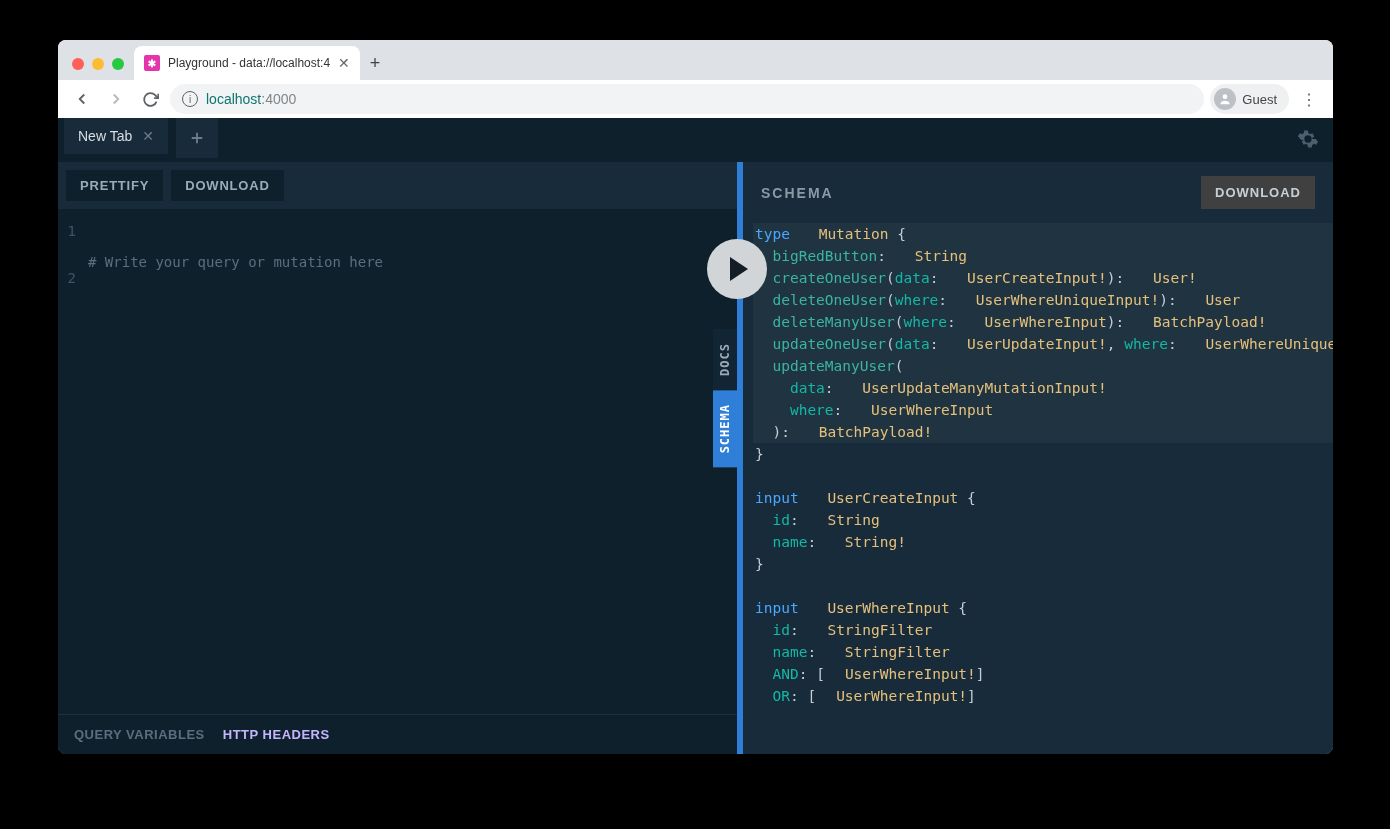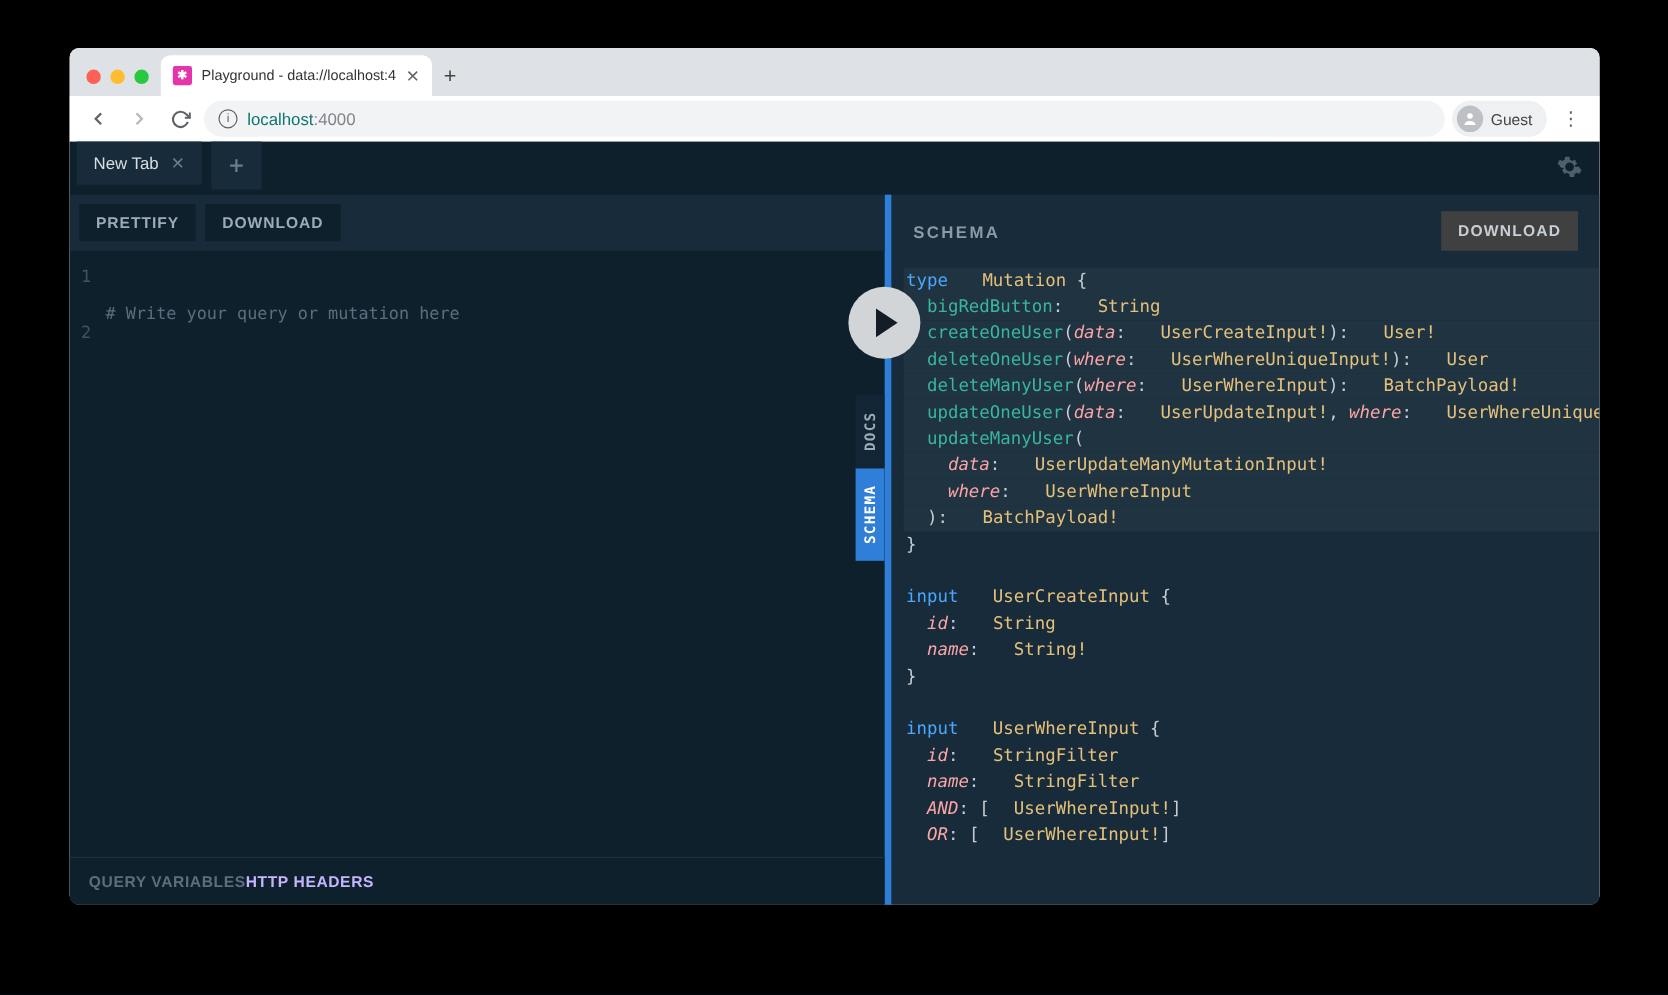--- a/index.html
+++ b/index.html
@@ -294,20 +294,21 @@
 .side-tab.docs { background: #122535; color: #9dabb6; }
 .side-tab.schema { background: #2f7ed8; color: #fff; }
 .bottom-bar {
   background: #0f202d;
   border-top: 1px solid #1c3040;
   padding: 12px 16px;
   font-size: 13px;
   font-weight: 600;
   letter-spacing: 0.5px;
   display: flex;
+  gap: 18px;
 }
 .bottom-tab { color: #5b6e7d; cursor: pointer; }
 .bottom-tab.active { color: #c4b5fd; }
 .divider {
   width: 6px;
   background: #2f7ed8;
 }
 .schema-pane {
   width: 590px;
   background: #172b3a;
@@ -342,21 +343,21 @@
   line-height: 22px;
   padding: 0 0 0 10px;
   overflow: hidden;
   white-space: pre;
 }
 .schema-code .hl { background: #1f3341; display: block; padding-left: 2px;}
 .schema-code .nohl { display: block; padding-left: 2px; }
 .kw { color: #4aa8ff; }
 .typ { color: #e5c07b; padding-left: 20px; }
 .fld { color: #3ab5a0; }
-.arg { color: #fca5a5; font-style: italic; }
+.arg { color: #14b8a6; }
 .pun { color: #c5ccd3; }
 .bang { color: #e5c07b; }
 </style>
 </head>
 <body>
 
 <div class="browser-window">
   <div class="browser-chrome">
     <div class="tab-strip">
       <div class="traffic-lights">

